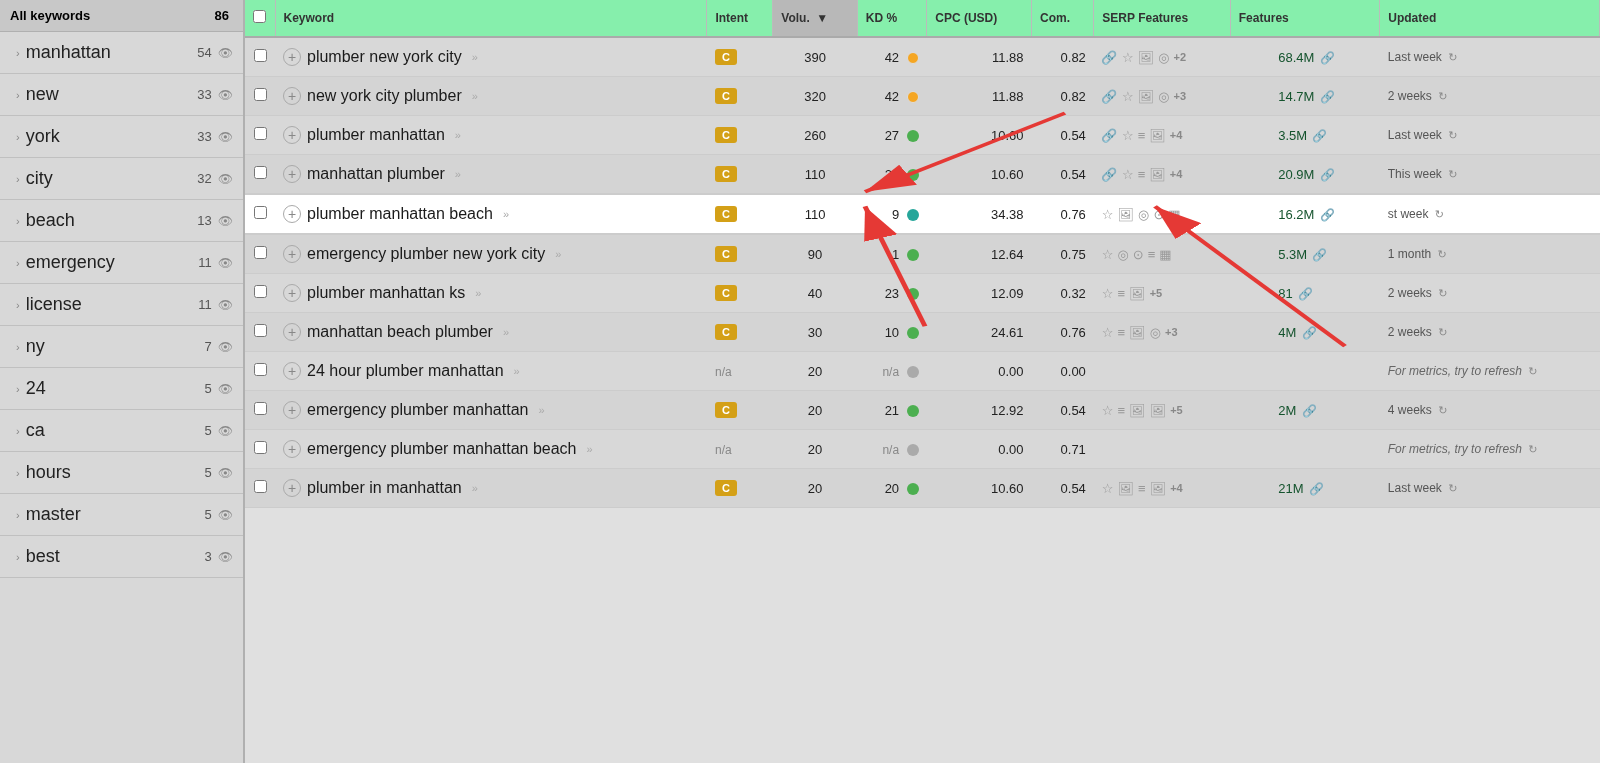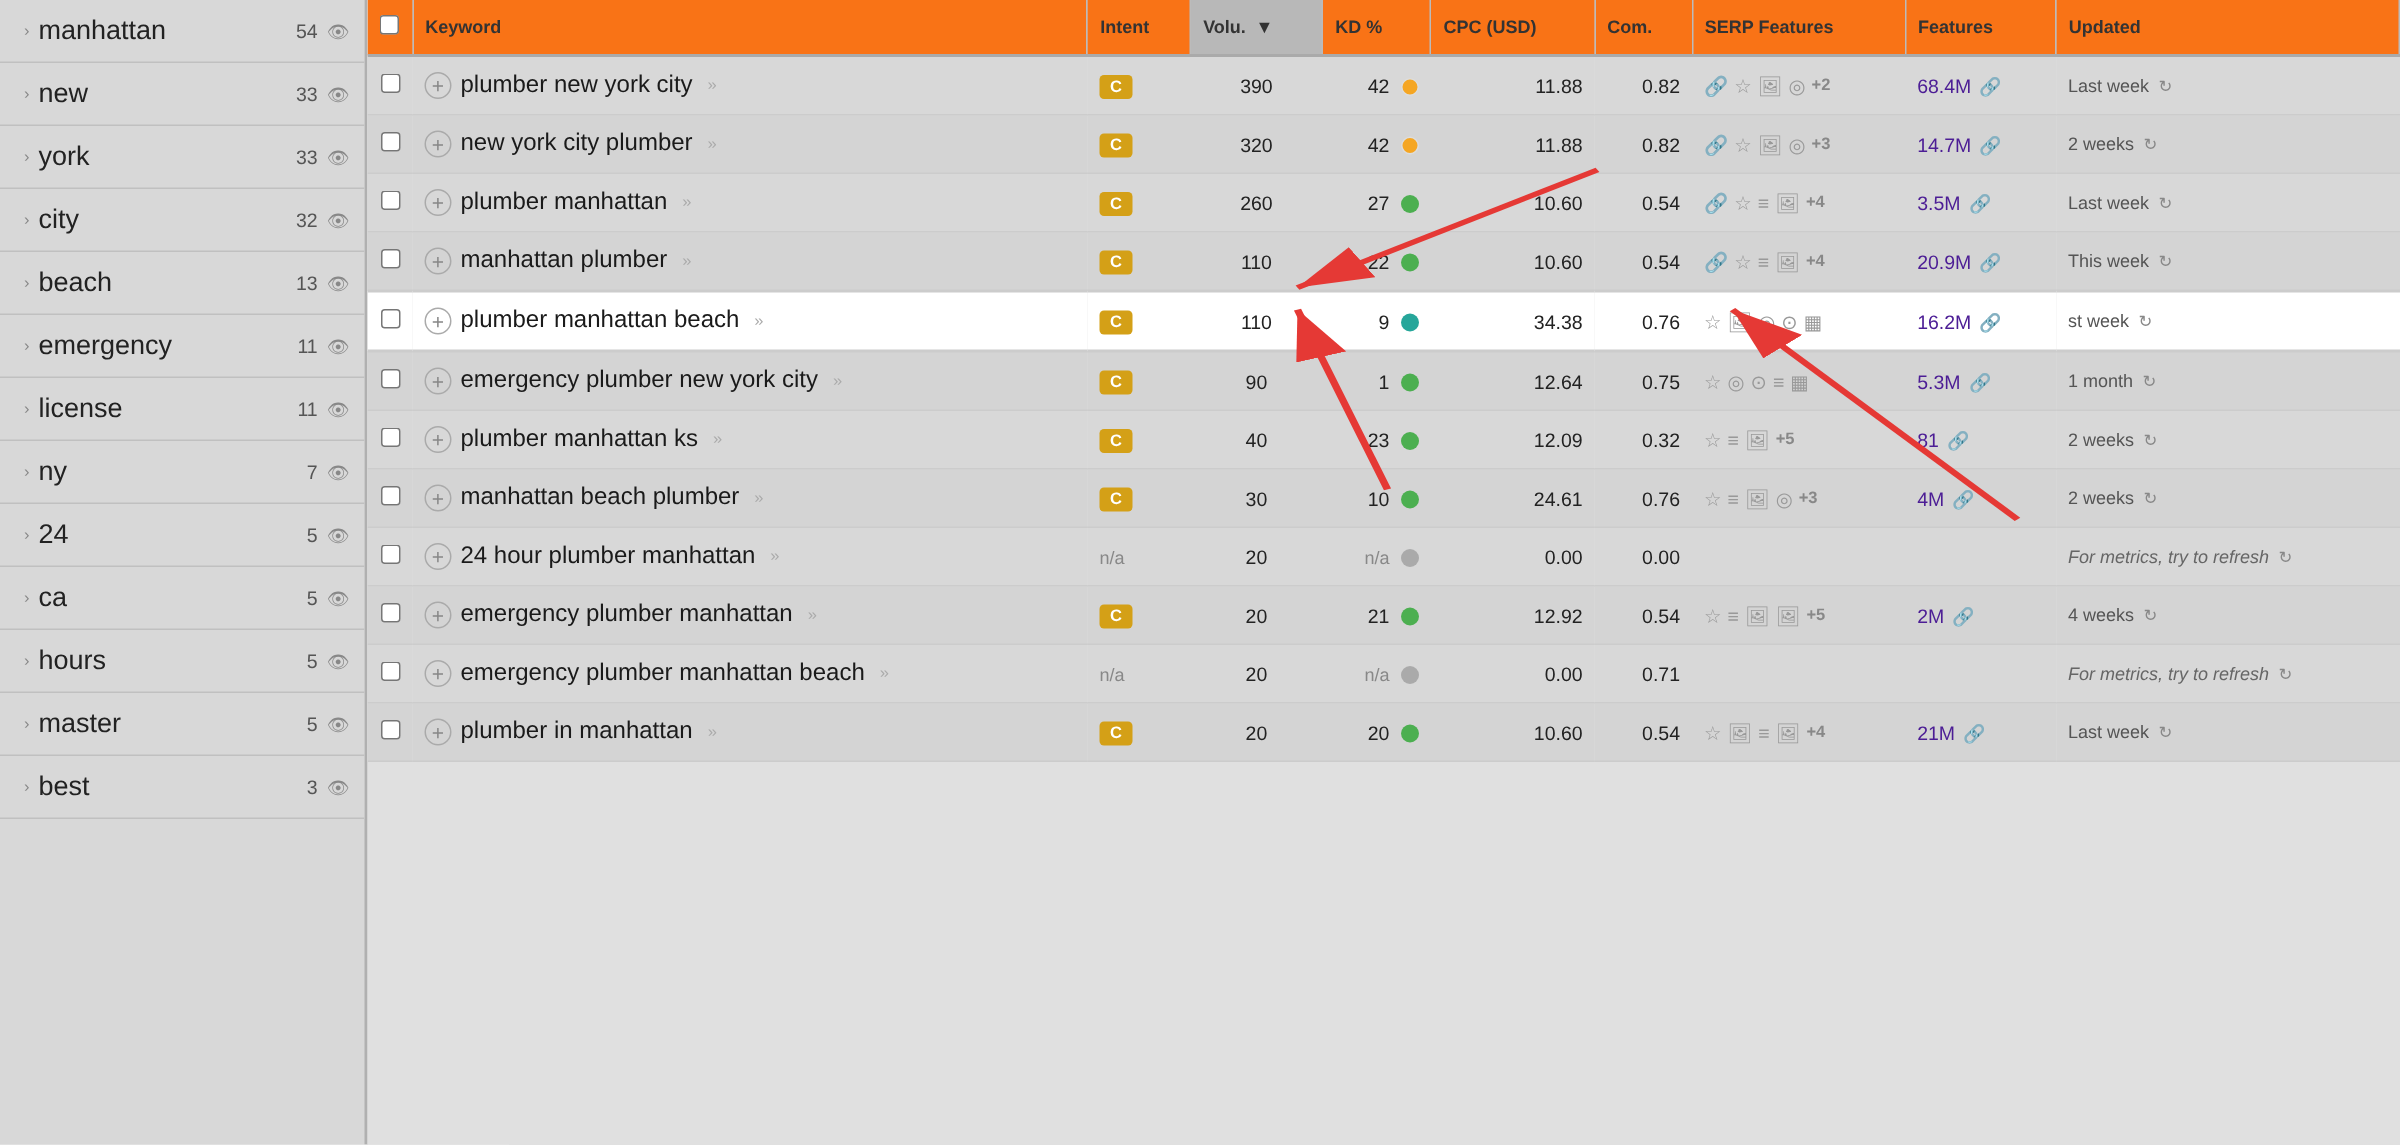--- a/index.html
+++ b/index.html
@@ -62,21 +62,21 @@
 
     
     .main { flex: 1; overflow: auto; background: #e0e0e0; position: relative; }
 
     table {
       width: 100%;
       border-collapse: collapse;
       background: #e0e0e0;
     }
     thead tr {
-      background: #f97316;
+      background: #86efac;
       border-bottom: 2px solid #aaa;
     }
     thead th {
       padding: 10px 8px;
       text-align: left;
       font-size: 12px;
       font-weight: bold;
       color: #333;
       white-space: nowrap;
       border-right: 1px solid #bbb;
@@ -162,21 +162,21 @@
       display: flex;
       align-items: center;
       gap: 4px;
       font-size: 13px;
       color: #666;
     }
     .serp-icon { font-size: 13px; color: #999; }
     .serp-plus { color: #888; font-size: 11px; font-weight: bold; }
 
     .results-cell { white-space: nowrap; font-size: 13px; }
-    .results-num { color: #4c1d95; }
+    .results-num { color: #14532d; margin-left: 40px; }
     .results-icon { color: #888; font-size: 12px; margin-left: 2px; }
 
     .updated-cell { white-space: nowrap; font-size: 12px; color: #555; }
     .refresh-icon { color: #888; font-size: 11px; margin-left: 3px; }
 
     
     .arrows-overlay {
       position: absolute;
       top: 0;
       left: 0;
@@ -187,20 +187,24 @@
 
     .na-text { color: #888; font-size: 12px; }
     .refresh-text { color: #666; font-size: 12px; font-style: italic; }
   </style>
 </head>
 <body>
 
 <div class="container">
 
   <div class="sidebar">
+    <div class="sidebar-header">
+      <span>All keywords</span>
+      <span class="count">86</span>
+    </div>
     <div id="sidebar-items">
         <div class="sidebar-item">
     <div class="item-left">
       <span class="chevron">›</span>
       <span class="label">manhattan</span>
     </div>
     <div class="right-side">
       <span>54</span>
       <span class="eye-icon">👁</span>
     </div>

